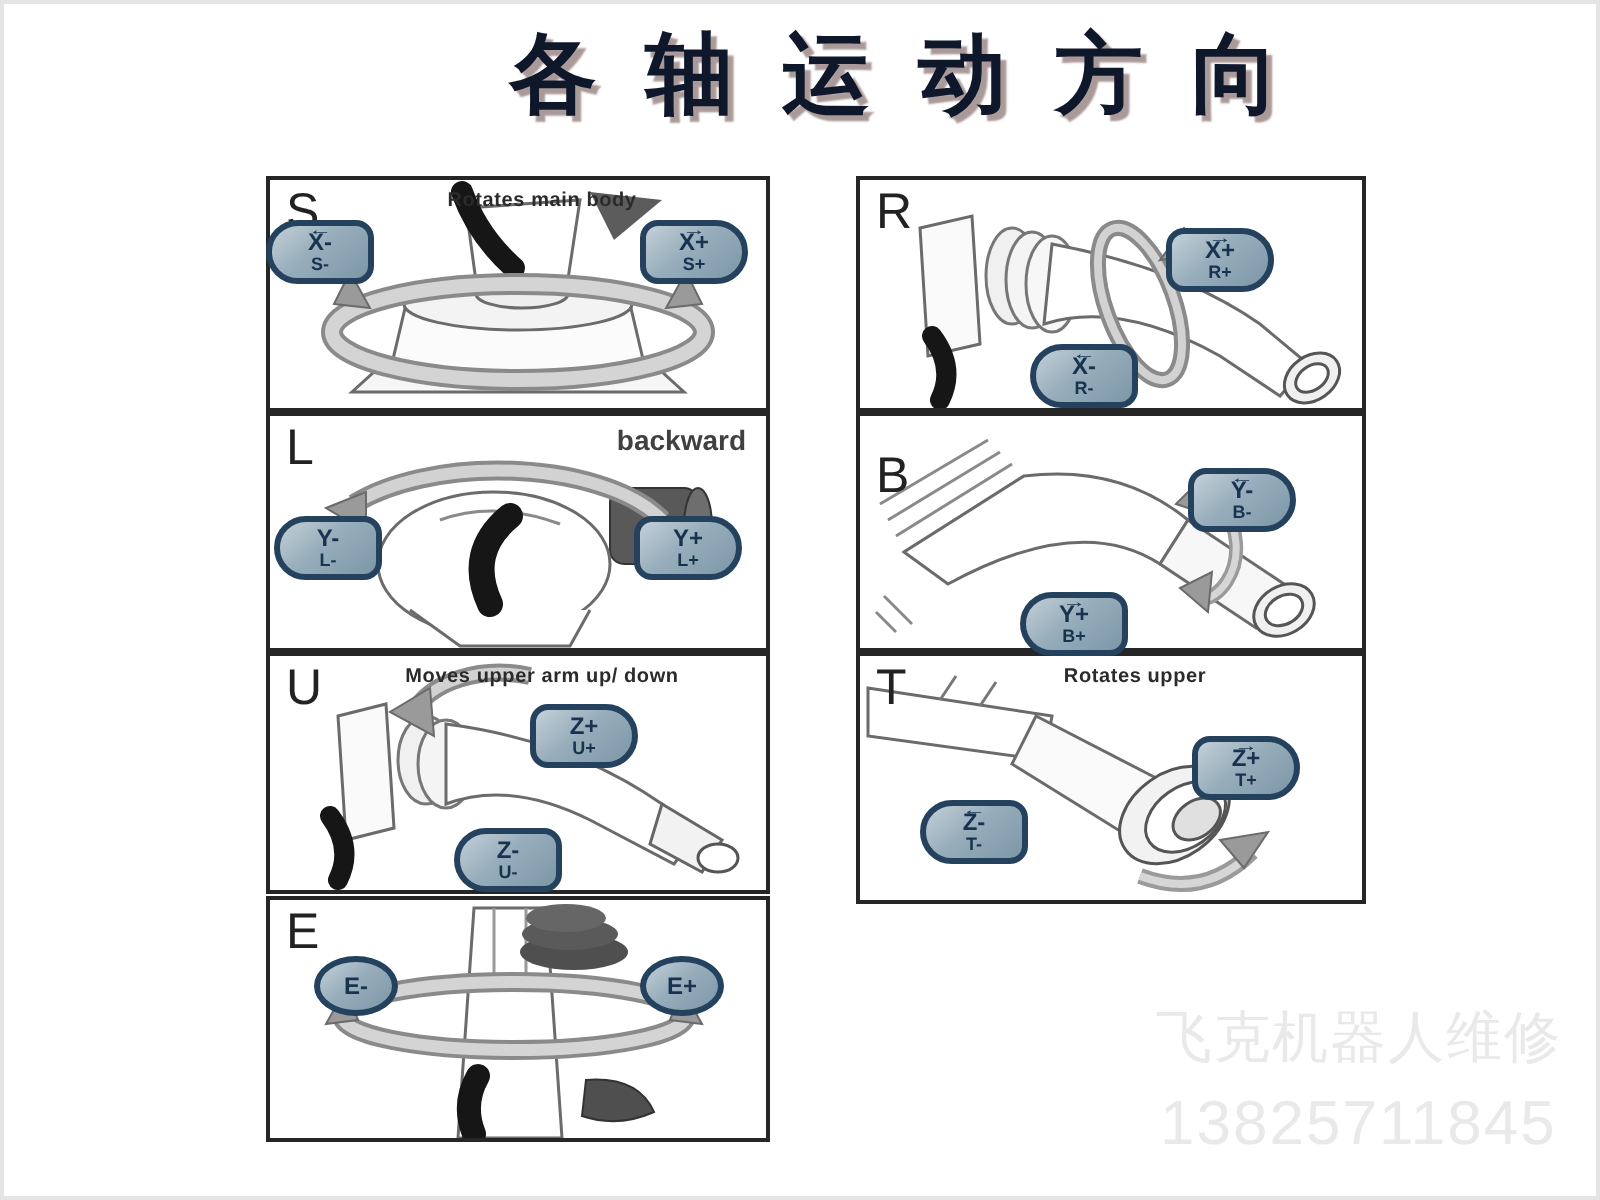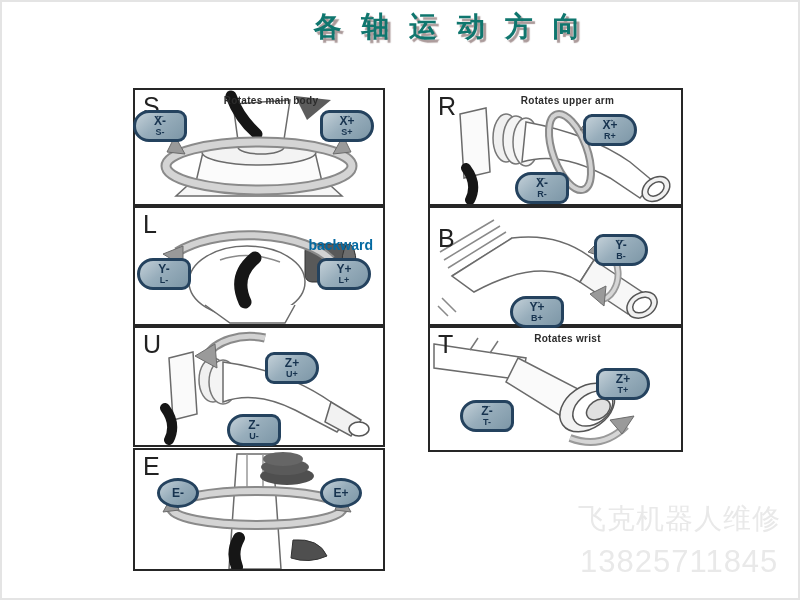--- a/index.html
+++ b/index.html
@@ -1,44 +1,44 @@
 <!DOCTYPE html>
 <html><head>
 <meta charset="utf-8">
 <style>
   html,body { margin:0; padding:0; background:#fff; }
   .page { position:relative; width:800px; height:600px; background:#fff;
           font-family:"Liberation Sans", sans-serif; overflow:hidden;
           box-shadow: inset 0 0 0 2px #e4e4e4; }
 
   .title { position:absolute; left:225px; top:8px; width:450px; text-align:center;
-           font-size:28px; font-weight:bold; letter-spacing:6px; white-space:nowrap;
-           color:#0f766e; text-shadow:3px 3px 1px rgba(100,70,70,0.55); }
+           font-size:44px; font-weight:bold; letter-spacing:6px; white-space:nowrap;
+           color:#0f172a; text-shadow:3px 3px 1px rgba(100,70,70,0.55); }
 
   .wm1 { position:absolute; left:578px; top:500px; font-size:28px; color:#e9e9e9;
          letter-spacing:1px; z-index:0; }
   .wm2 { position:absolute; left:580px; top:544px; font-size:31px; color:#e9e9e9;
          letter-spacing:1px; z-index:0; }
 
   .panel { position:absolute; background:#fff; border:2px solid #262626; box-sizing:border-box; }
   .panel-s{left:133px;top:88px; width:252px;height:118px;}
   .panel-l{left:133px;top:206px;width:252px;height:120px;}
   .panel-u{left:133px;top:326px;width:252px;height:121px;}
   .panel-e{left:133px;top:448px;width:252px;height:123px;}
   .panel-r{left:428px;top:88px; width:255px;height:118px;}
   .panel-b{left:428px;top:206px;width:255px;height:120px;}
   .panel-t{left:428px;top:326px;width:255px;height:126px;}
 
   .letter { position:absolute; left:8px; top:2px; font-size:25px; color:#222; z-index:2; }
   .panel-b .letter { top:16px; }
   .caption { position:absolute; left:30px; right:6px; top:5px; text-align:center;
              font-size:10px; font-weight:bold; color:#2b2b2b; z-index:2; letter-spacing:0.3px; }
   .panel-l .caption { top:3px; }
-  .caption2 { position:absolute; right:10px; top:29px; font-size:14px; font-weight:bold;
-              color:#0369a1; z-index:2; }
+  .caption2 { position:absolute; right:10px; top:4px; font-size:14px; font-weight:bold;
+              color:#404040; z-index:2; }
 
   .illus { position:absolute; left:0; top:0; width:100%; height:100%; z-index:1; }
 
   .axis-btn { position:absolute; width:54px; height:32px; z-index:3;
               display:flex; flex-direction:column; align-items:center; justify-content:center;
               background:linear-gradient(140deg,#c3d0d8 0%,#97adbb 45%,#7d97a7 100%);
               border:3px solid #24425e; box-sizing:border-box; line-height:1; cursor:pointer; }
   .rl  { border-radius:16px 9px 9px 16px; }
   .rr  { border-radius:9px 16px 16px 9px; }
   .ell { width:42px; height:30px; border-radius:50%; }
@@ -121,20 +121,21 @@
       <ellipse cx="88" cy="54" rx="14" ry="22" fill="#f4f4f4" stroke="#777777" stroke-width="1.5"></ellipse>
       <path d="M88 34 Q150 42 196 74 L214 88 L202 104 L160 82 Q120 62 88 74 Z" fill="#ffffff" stroke="#6b6b6b" stroke-width="1.5"></path>
       <path d="M196 74 L226 92 L216 108 L190 94 Z" fill="#f2f2f2" stroke="#666666" stroke-width="1.5"></path>
       <ellipse cx="224" cy="101" rx="10" ry="7" fill="#ffffff" stroke="#555555" stroke-width="1.5"></ellipse>
       <path d="M30 80 Q42 96 34 112" stroke="#161616" stroke-width="10" fill="none" stroke-linecap="round"></path>
       <path d="M130 10 A 45 28 0 0 0 72 28" fill="none" stroke="#8a8a8a" stroke-width="9"></path>
       <path d="M130 10 A 45 28 0 0 0 72 28" fill="none" stroke="#d2d2d2" stroke-width="5"></path>
       <polygon points="80,16 60,28 82,40" fill="#9a9a9a" stroke="#6b6b6b"></polygon>
     </svg>
     <span class="letter">U</span>
+    <span class="caption">Moves upper arm up/ down</span>
     <div class="axis-btn rr b-u-pos">
       <span class="btn-main">Z+</span>
       <span class="btn-sub">U+</span>
     </div>
     <div class="axis-btn rl b-u-neg">
       <span class="btn-main">Z-</span>
       <span class="btn-sub">U-</span>
     </div>
   </div>
 
@@ -171,21 +172,20 @@
       <g transform="rotate(-35 226 99)">
         <ellipse cx="226" cy="99" rx="15" ry="11" fill="#f0f0f0" stroke="#555555" stroke-width="1.5"></ellipse>
         <ellipse cx="226" cy="99" rx="9" ry="6" fill="#ffffff" stroke="#555555" stroke-width="1.5"></ellipse>
       </g>
       <path d="M36 78 Q48 94 40 110" stroke="#161616" stroke-width="10" fill="none" stroke-linecap="round"></path>
       <ellipse cx="140" cy="62" rx="17" ry="40" fill="none" stroke="#8a8a8a" stroke-width="8" transform="rotate(-20 140 62)"></ellipse>
       <ellipse cx="140" cy="62" rx="17" ry="40" fill="none" stroke="#d2d2d2" stroke-width="4" transform="rotate(-20 140 62)"></ellipse>
       <polygon points="162,24 174,36 150,40" fill="#9a9a9a" stroke="#6b6b6b"></polygon>
     </svg>
     <span class="letter">R</span>
-    <span class="caption">Rotates upper arm</span>
     <div class="axis-btn rr b-r-pos">
       <span class="btn-arrow">→</span>
       <span class="btn-main">X+</span>
       <span class="btn-sub">R+</span>
     </div>
     <div class="axis-btn rl b-r-neg">
       <span class="btn-arrow">←</span>
       <span class="btn-main">X-</span>
       <span class="btn-sub">R-</span>
     </div>
@@ -227,21 +227,21 @@
       <g transform="rotate(-35 160 80)">
         <ellipse cx="158" cy="78" rx="30" ry="21" fill="#f2f2f2" stroke="#555555" stroke-width="1.5"></ellipse>
         <ellipse cx="162" cy="82" rx="22" ry="15" fill="#ffffff" stroke="#555555" stroke-width="1.5"></ellipse>
         <ellipse cx="166" cy="86" rx="13" ry="9" fill="#e0e0e0" stroke="#555555" stroke-width="1.5"></ellipse>
       </g>
       <path d="M140 110 Q172 122 196 98" fill="none" stroke="#9a9a9a" stroke-width="8"></path>
       <path d="M140 110 Q172 122 196 98" fill="none" stroke="#d6d6d6" stroke-width="4"></path>
       <polygon points="192,106 204,88 180,92" fill="#9a9a9a" stroke="#6b6b6b"></polygon>
     </svg>
     <span class="letter">T</span>
-    <span class="caption">Rotates wrist</span>
+    <span class="caption">Rotates upper</span>
     <div class="axis-btn rr b-t-pos">
       <span class="btn-arrow">→</span>
       <span class="btn-main">Z+</span>
       <span class="btn-sub">T+</span>
     </div>
     <div class="axis-btn rl b-t-neg">
       <span class="btn-arrow">←</span>
       <span class="btn-main">Z-</span>
       <span class="btn-sub">T-</span>
     </div>

